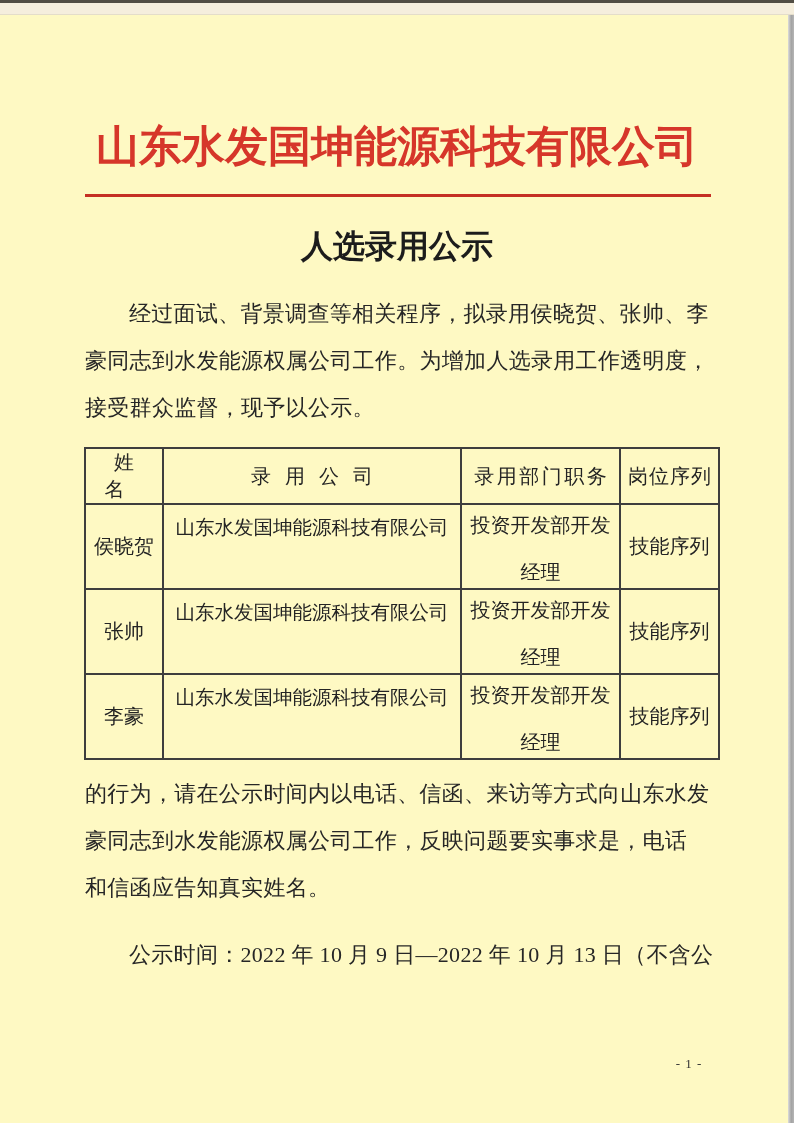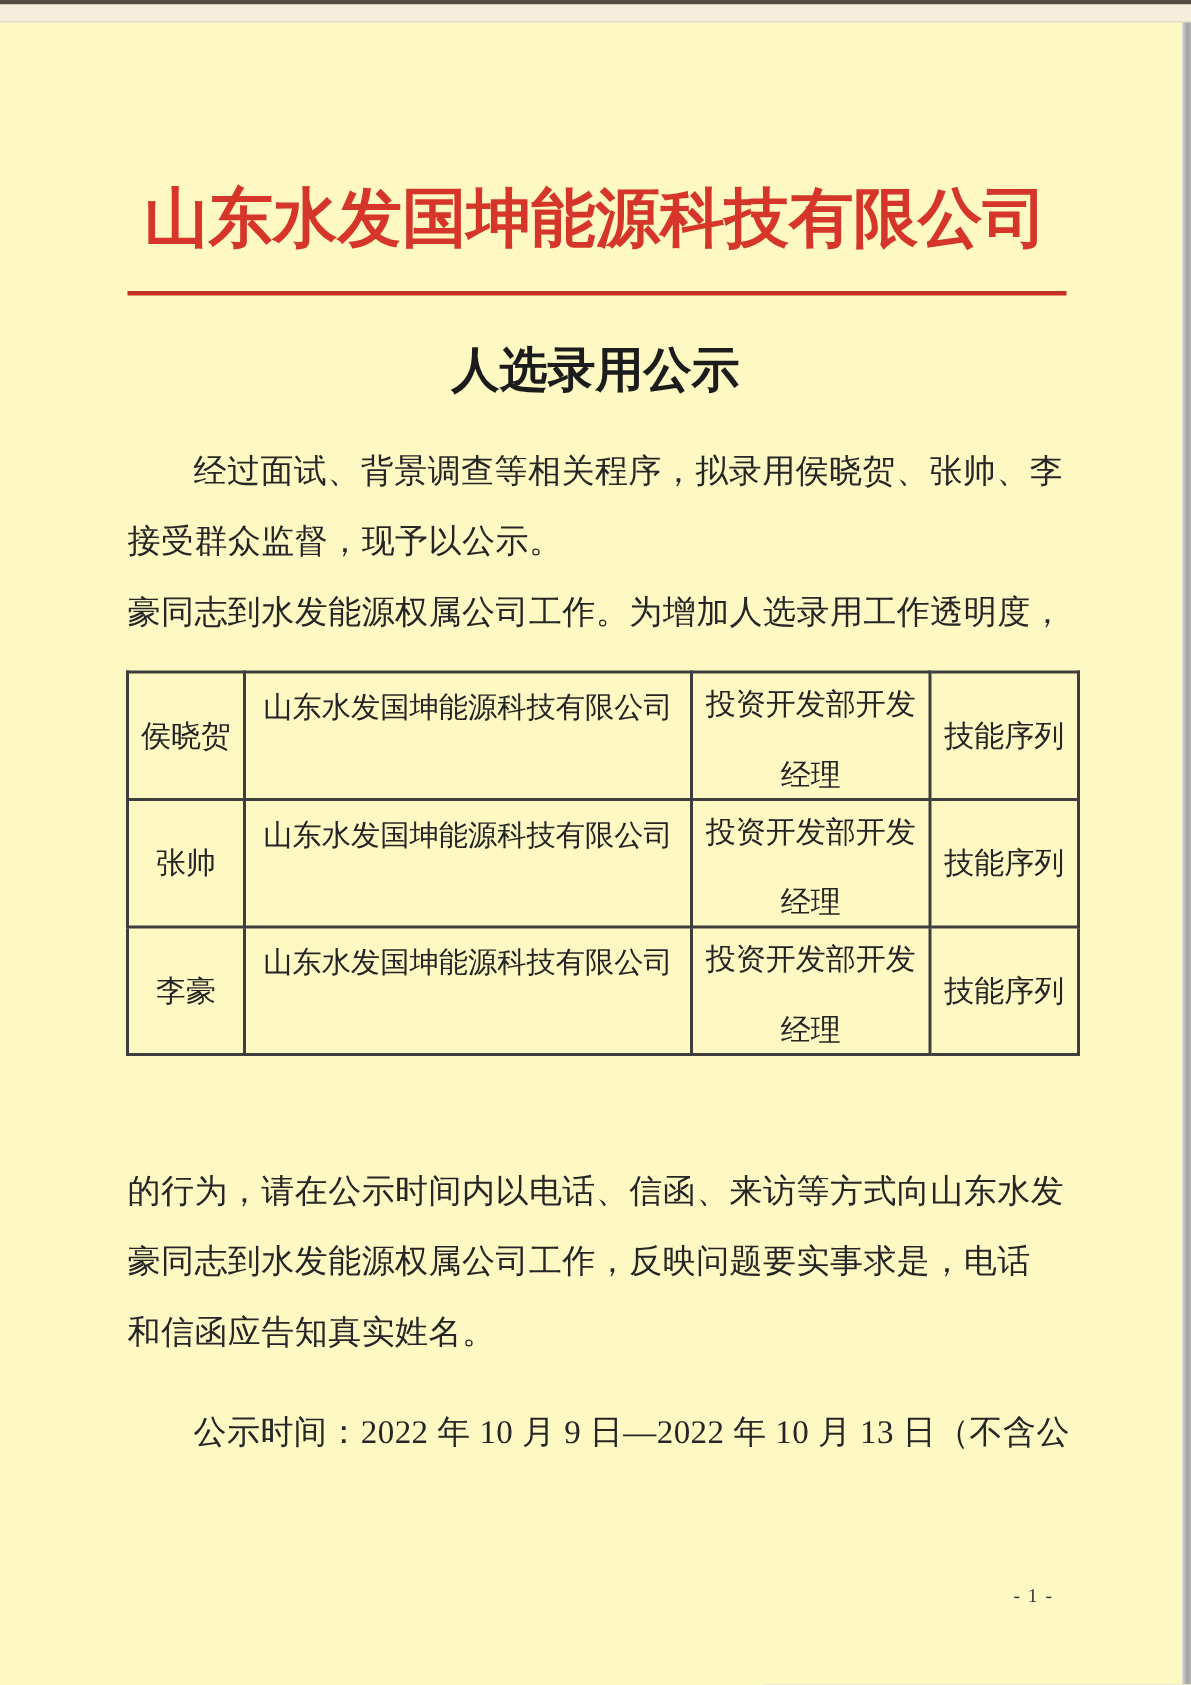--- a/index.html
+++ b/index.html
@@ -68,32 +68,38 @@
   <div class="scan-top-line"></div>
   <div class="scan-top-band"></div>
   <div class="scan-right-edge"></div>
 
   <div class="company-title">山东水发国坤能源科技有限公司</div>
   <div class="title-rule"></div>
   <div class="doc-subtitle">人选录用公示</div>
 
   <div class="body-block" id="para-intro">
     <div class="body-line indent">经过面试、背景调查等相关程序，拟录用侯晓贺、张帅、李</div>
+    <div class="body-line">豪同志到水发能源权属公司工作。为增加人选录用工作透明度，</div>
     <div class="body-line">接受群众监督，现予以公示。</div>
-    <div class="body-line">豪同志到水发能源权属公司工作。为增加人选录用工作透明度，</div>
   </div>
 
   <table class="doc-table">
     <colgroup>
       <col style="width:78px">
         <col style="width:298px">
         <col style="width:159px">
         <col style="width:99px">
     </colgroup>
     <tbody>
+        <tr>
+      <th><span class="ls-name">姓名</span></th>
+      <th><span class="ls-comp">录用公司</span></th>
+      <th><span class="ls-dept">录用部门职务</span></th>
+      <th><span class="ls-seq">岗位序列</span></th>
+    </tr>
     <tr class="data-row">
       <td class="cell-mid">侯晓贺</td>
       <td class="cell-company">
             <div class="inner">山东水发国坤能源科技有限公司</div>
           </td>
       <td class="cell-role">
         <div class="role-inner">
           <div class="role-l1">投资开发部开发</div>
           <div class="role-l2">经理</div>
         </div>

